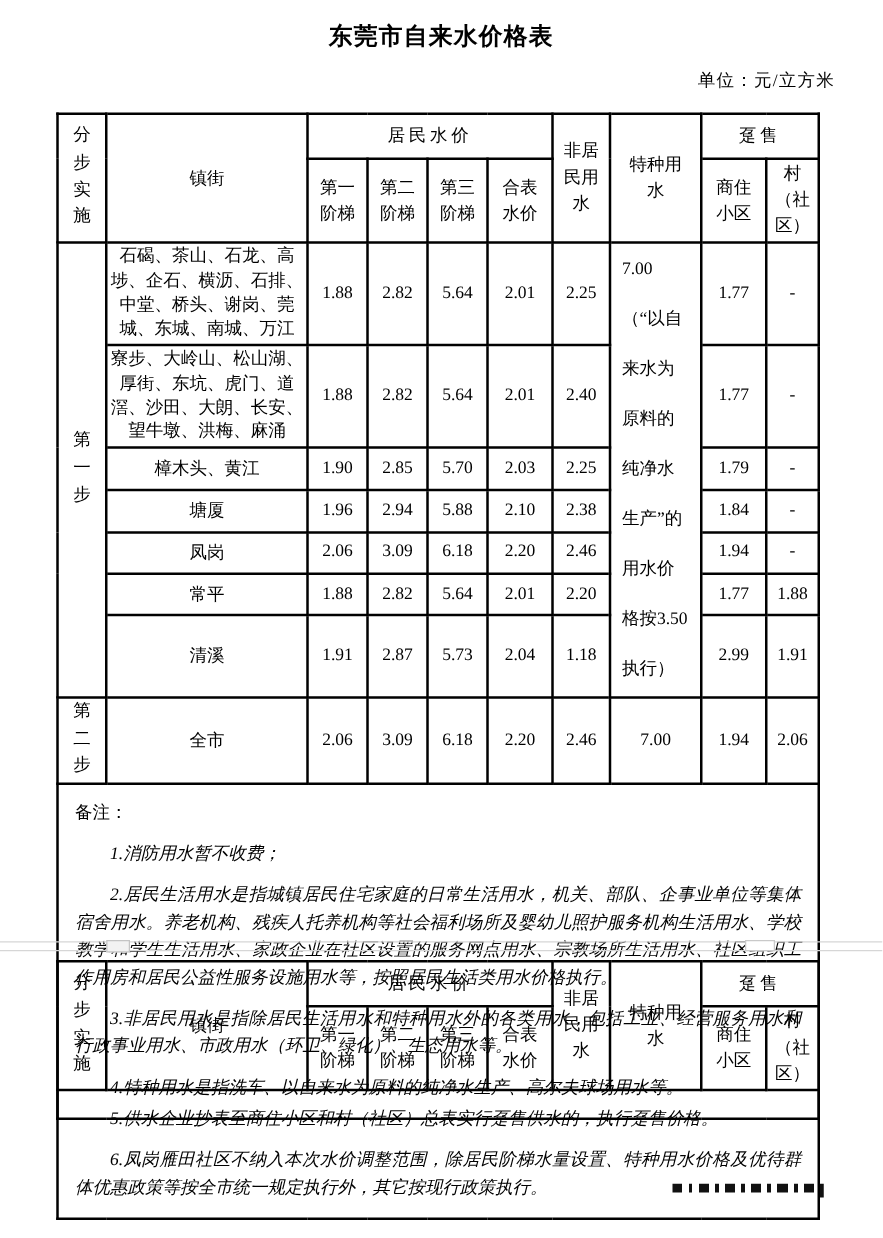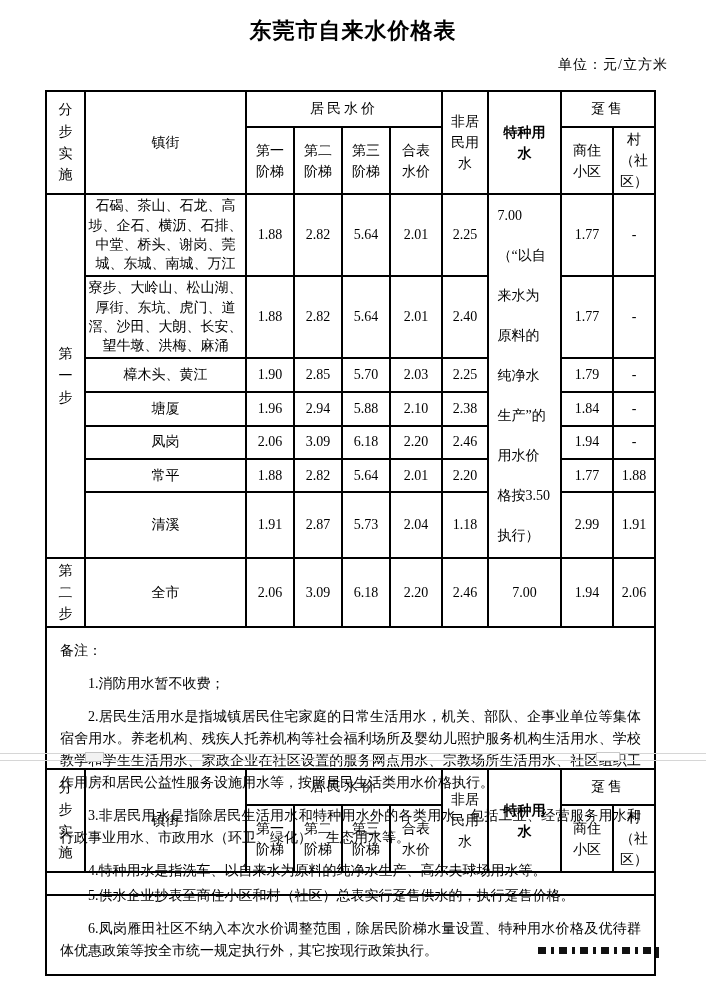--- a/index.html
+++ b/index.html
@@ -2,49 +2,49 @@
 <html><head>
 <meta charset="utf-8">
 <style>
   html,body{margin:0;padding:0;background:#fff;}
   body{
     width:706px;height:990px;position:relative;overflow:hidden;
     font-family:"Liberation Serif","DejaVu Serif",serif;color:#000;
   }
   .title{
     position:absolute;top:16px;left:0;width:706px;text-align:center;
-    font-size:22px;font-weight:bold;letter-spacing:1px;
+    font-size:19px;font-weight:bold;letter-spacing:1px;
   }
   .unit{
     position:absolute;top:56px;right:38px;font-size:14px;letter-spacing:1px;
   }
   table.price{
     position:absolute;left:45px;width:609px;
     border-collapse:collapse;table-layout:fixed;
     font-size:14px;
   }
   #table1{top:90px;}
   #table2{top:768px;}
   table.price td{
     border:2px solid #000;text-align:center;vertical-align:middle;
     padding:1px 2px;overflow:hidden;
   }
   .grp{letter-spacing:3px;border-radius:13px;}
-  .vtext{display:inline-block;width:16px;word-break:break-all;line-height:1.55;text-align:center;}
+  .vtext{display:inline-block;width:16px;word-break:break-all;line-height:1.55;text-align:center;font-family:Liberation Mono, monospace;}
   .w2{display:inline-block;width:30px;word-break:break-all;line-height:1.5;text-align:center;}
   .w2e{display:inline-block;width:32px;word-break:break-all;line-height:1.5;}
-  .w3{display:inline-block;width:46px;word-break:break-all;line-height:1.5;font-weight:bold;}
+  .w3{display:inline-block;width:46px;word-break:break-all;line-height:1.5;}
   .town-multi{text-align:justify;padding:2px 9px;line-height:1.38;margin-top:24px;}
   .special-cell{line-height:40px;}
   .special-cell .sp{display:inline-block;width:54px;word-break:break-all;text-align:left;}
   td.notes-cell{
     text-align:left;vertical-align:top;padding:5px 10px 0 12px;
   }
   .note-line{margin:11px;line-height:22px;text-align:justify;font-size:14px;}
-  .note-ind{text-indent:2em;}
+  .note-ind{text-indent:2em;font-style:italic;}
   .pb-line{position:absolute;left:0;width:706px;height:1px;background:#d6d6d6;}
   .pb-tab-left{position:absolute;left:85px;top:752px;width:17px;height:8px;border:1px solid #c4c4c4;background:#f2f2f2;}
   .pb-tab-right{position:absolute;left:596px;top:752px;width:22px;height:7px;border:1px solid #c9c9c9;background:#fff;}
   .artifact{
     position:absolute;left:538px;top:947px;width:114px;height:7px;
     background:repeating-linear-gradient(90deg,#111 0 8px,transparent 8px 13px,#111 13px 16px,transparent 16px 21px);
   }
   .artifact2{position:absolute;left:656px;top:947px;width:3px;height:11px;background:#111;}
 </style>
 </head>

